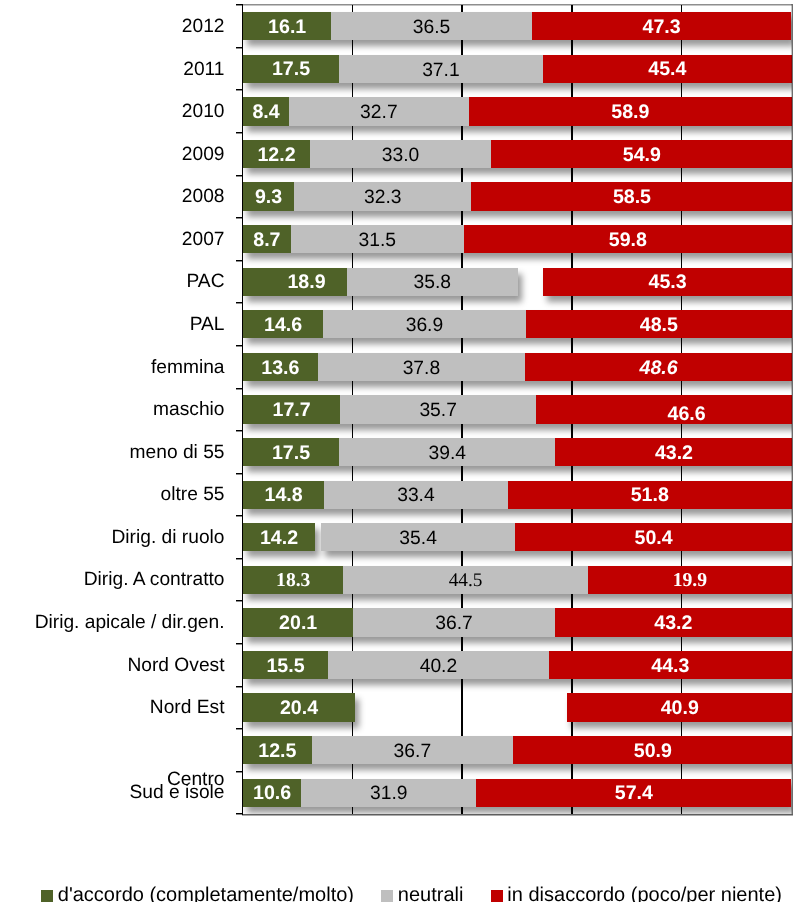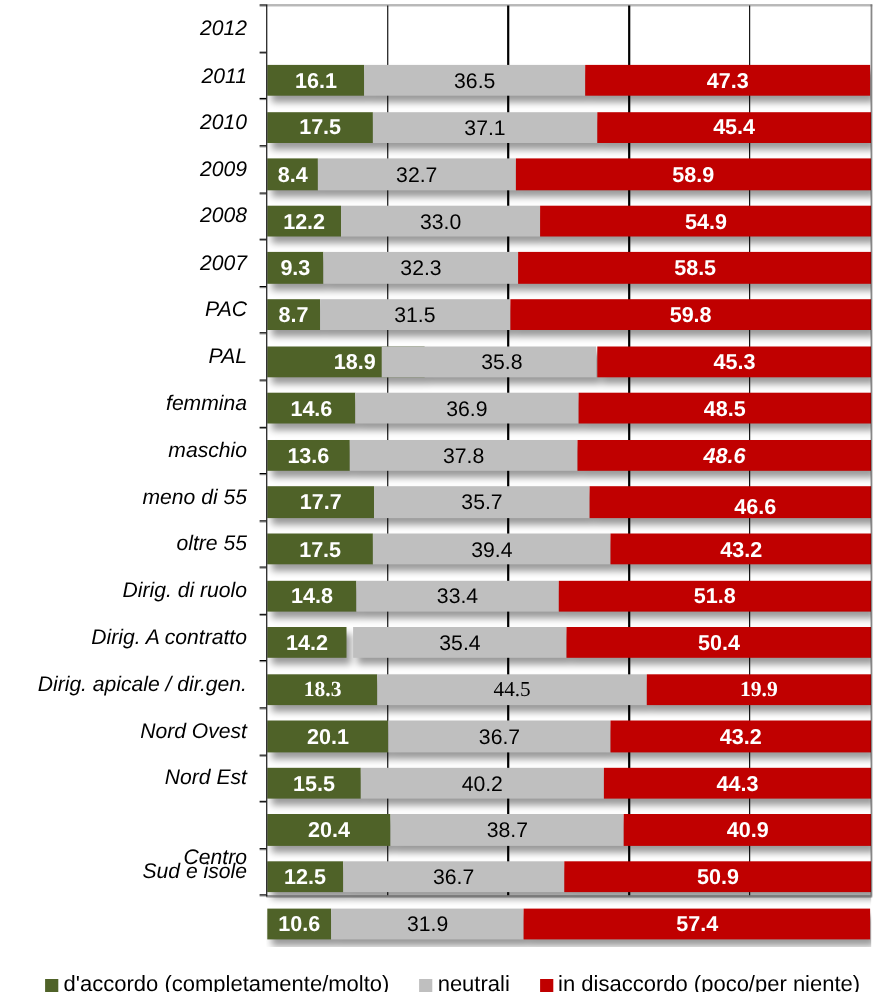--- a/index.html
+++ b/index.html
@@ -7,35 +7,34 @@
   body{
     width:797px;height:902px;background:#ffffff;
     font-family:"Liberation Sans",sans-serif;
     -webkit-font-smoothing:antialiased;
     text-rendering:geometricPrecision;
   }
   #page{position:relative;width:797px;height:902px;overflow:hidden;background:#fff;}
 
   
   #plot{position:absolute;left:242px;top:5px;width:549px;height:809px;}
-  #bars{position:absolute;left:0;top:0;width:550px;height:809px;overflow:hidden;z-index:3;margin-top:47px;}
+  #bars{position:absolute;left:0;top:0;width:550px;height:809px;overflow:hidden;z-index:3;}
 
   .plot-border-top{position:absolute;left:0;top:-1px;width:551px;height:1px;background:#8E8E8E;
         box-shadow:0 1px 0 rgba(0,0,0,0.22);}
   .plot-border-right{position:absolute;left:550px;top:-1px;width:1px;height:810px;background:#6E6E6E;
         box-shadow:-1px 0 0 rgba(0,0,0,0.22);z-index:4;}
   .plot-border-bottom{position:absolute;left:0;top:809px;width:551px;height:1px;background:#5E5E5E;
         box-shadow:0 1px 0 rgba(0,0,0,0.33);z-index:4;}
 
   .cat-label{
     position:absolute;right:566.5px;
     font-size:19.2px;color:#000000;
     text-align:left;white-space:nowrap;
     line-height:1;
-    font-style:italic;
   }
 
   .gridline{position:absolute;top:0;width:1.3px;height:809px;background:#000;z-index:1;}
   .axis-v{position:absolute;left:-0.2px;top:-1px;width:1.5px;height:811px;background:#000;z-index:4;}
   .tick{position:absolute;left:-6.4px;width:6.4px;height:1px;background:#000;
         box-shadow:0 1px 0 rgba(0,0,0,0.45);z-index:4;}
 
   .bar-row{position:absolute;left:1px;height:28.3px;width:549px;
            filter:drop-shadow(4px 6px 3.2px rgba(0,0,0,0.40));}
   .seg{position:absolute;top:0;height:28.3px;display:flex;align-items:center;justify-content:center;}
@@ -124,24 +123,24 @@
             <span>8.7</span>
           </div>
           <div class="seg gray" style="left: 47.763px; width: 172.935px;">
             <span>31.5</span>
           </div>
           <div class="seg red" style="left: 220.698px; width: 328.302px;">
             <span>59.8</span>
           </div>
         </div>
         <div class="bar-row" style="top: 262.613px;">
-          <div class="seg green" style="left: 0px; width: 127px; padding-left: 16px;">
+          <div class="seg green" style="left: 0px; width: 127px;">
             <span>18.9</span>
           </div>
-          <div class="seg gray" style="left: 103.761px; width: 171px; padding-left: 24px;">
+          <div class="seg gray" style="left: 103.761px; width: 171px;">
             <span>35.8</span>
           </div>
           <div class="seg red" style="left: 300.303px; width: 248.697px;">
             <span>45.3</span>
           </div>
         </div>
         <div class="bar-row" style="top: 305.192px;">
           <div class="seg green" style="left: 0px; width: 80.154px;">
             <span>14.6</span>
           </div>
@@ -236,23 +235,20 @@
           <div class="seg gray" style="left: 85.095px; width: 220.698px;">
             <span>40.2</span>
           </div>
           <div class="seg red" style="left: 305.793px; width: 243.207px;">
             <span>44.3</span>
           </div>
         </div>
         <div class="bar-row" style="top: 688.403px;">
           <div class="seg green" style="left: 0px; width: 111.996px;">
             <span>20.4</span>
-          </div>
-          <div class="seg gray" style="left: 111.996px; width: 212.463px;">
-            <span>38.7</span>
           </div>
           <div class="seg red" style="left: 324.459px; width: 224.541px;">
             <span>40.9</span>
           </div>
         </div>
         <div class="bar-row" style="top: 730.982px;">
           <div class="seg green" style="left: 0px; width: 68.625px;">
             <span>12.5</span>
           </div>
           <div class="seg gray" style="left: 68.625px; width: 201.483px;">

